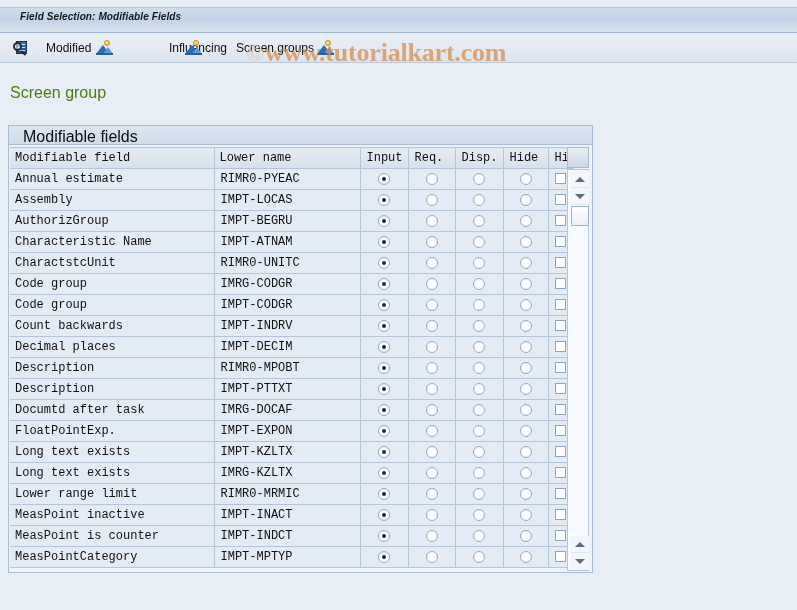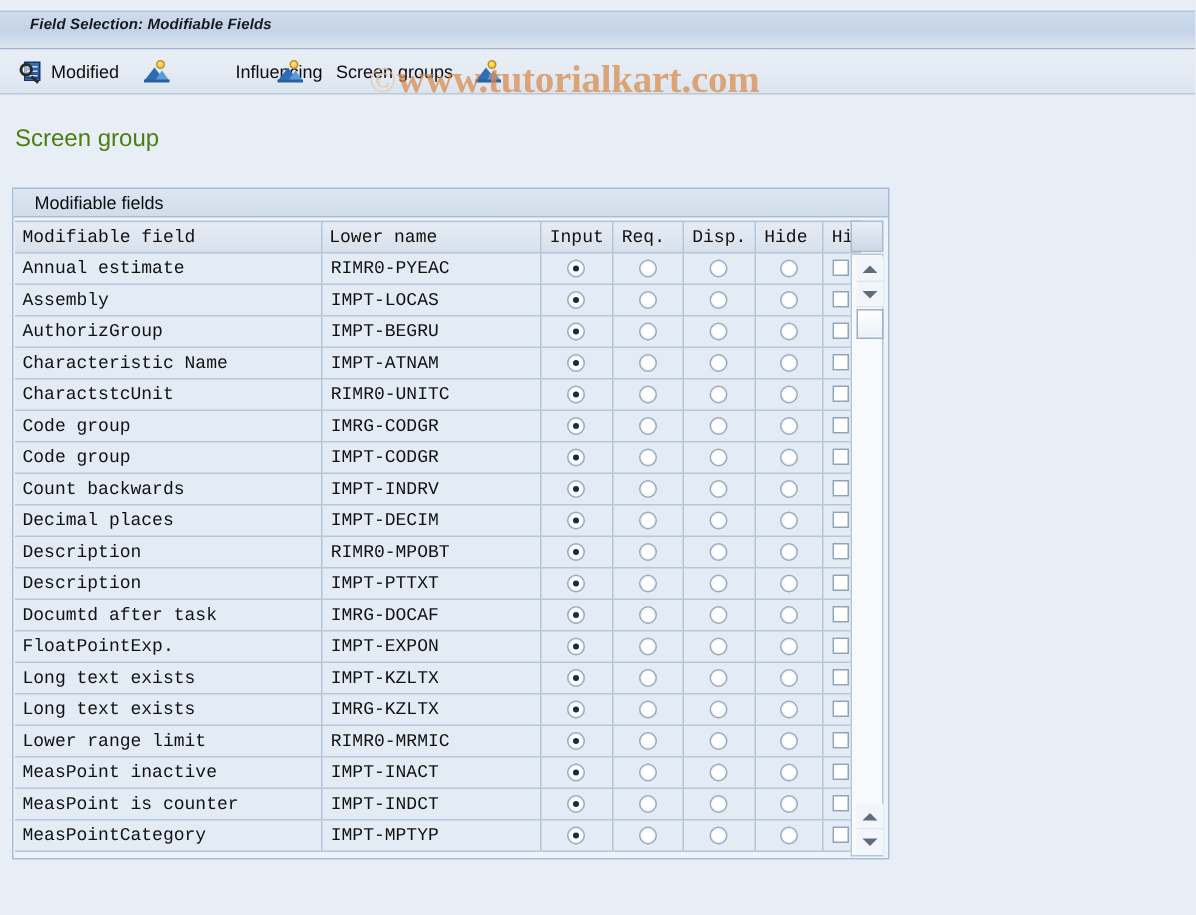--- a/index.html
+++ b/index.html
@@ -53,21 +53,21 @@
     height: 22px;
     display: flex;
     align-items: center;
     padding: 0 3px;
     white-space: nowrap;
     cursor: default;
   }
   .tb-btn .tb-label {
     font-size: 12px;
     color: #0c0c0c;
-    margin-left: 4px;
+    margin-left: 16px;
   }
   .tb-icon { width: 17px; height: 16px; position: relative; flex: none; }
 
   
   .ic-modified .doc {
     position: absolute; left: 3px; top: 1px;
     width: 11px; height: 13px;
     background: linear-gradient(to bottom, #3f6fb5, #1c4a8c);
     border: 1px solid #11356b;
     box-sizing: border-box;
@@ -170,21 +170,21 @@
   #panel-header {
     position: absolute;
     left: 0; top: 0;
     width: 583px; height: 19px;
     background: linear-gradient(to bottom, #dde6f1, #cfdcea);
     border-bottom: 1px solid #a8bdd4;
     box-sizing: border-box;
   }
   #panel-header .ph-text {
     position: absolute; left: 14px; top: 2px;
-    font-size: 12px; color: #0d0d0d;
+    font-size: 16px; color: #0d0d0d;
   }
 
   
   #table-wrap {
     position: absolute;
     left: 1px; top: 21px;
     width: 582px; height: 425px; font-family: Liberation Mono, monospace;
   }
   table.grid {
     border-collapse: collapse;

